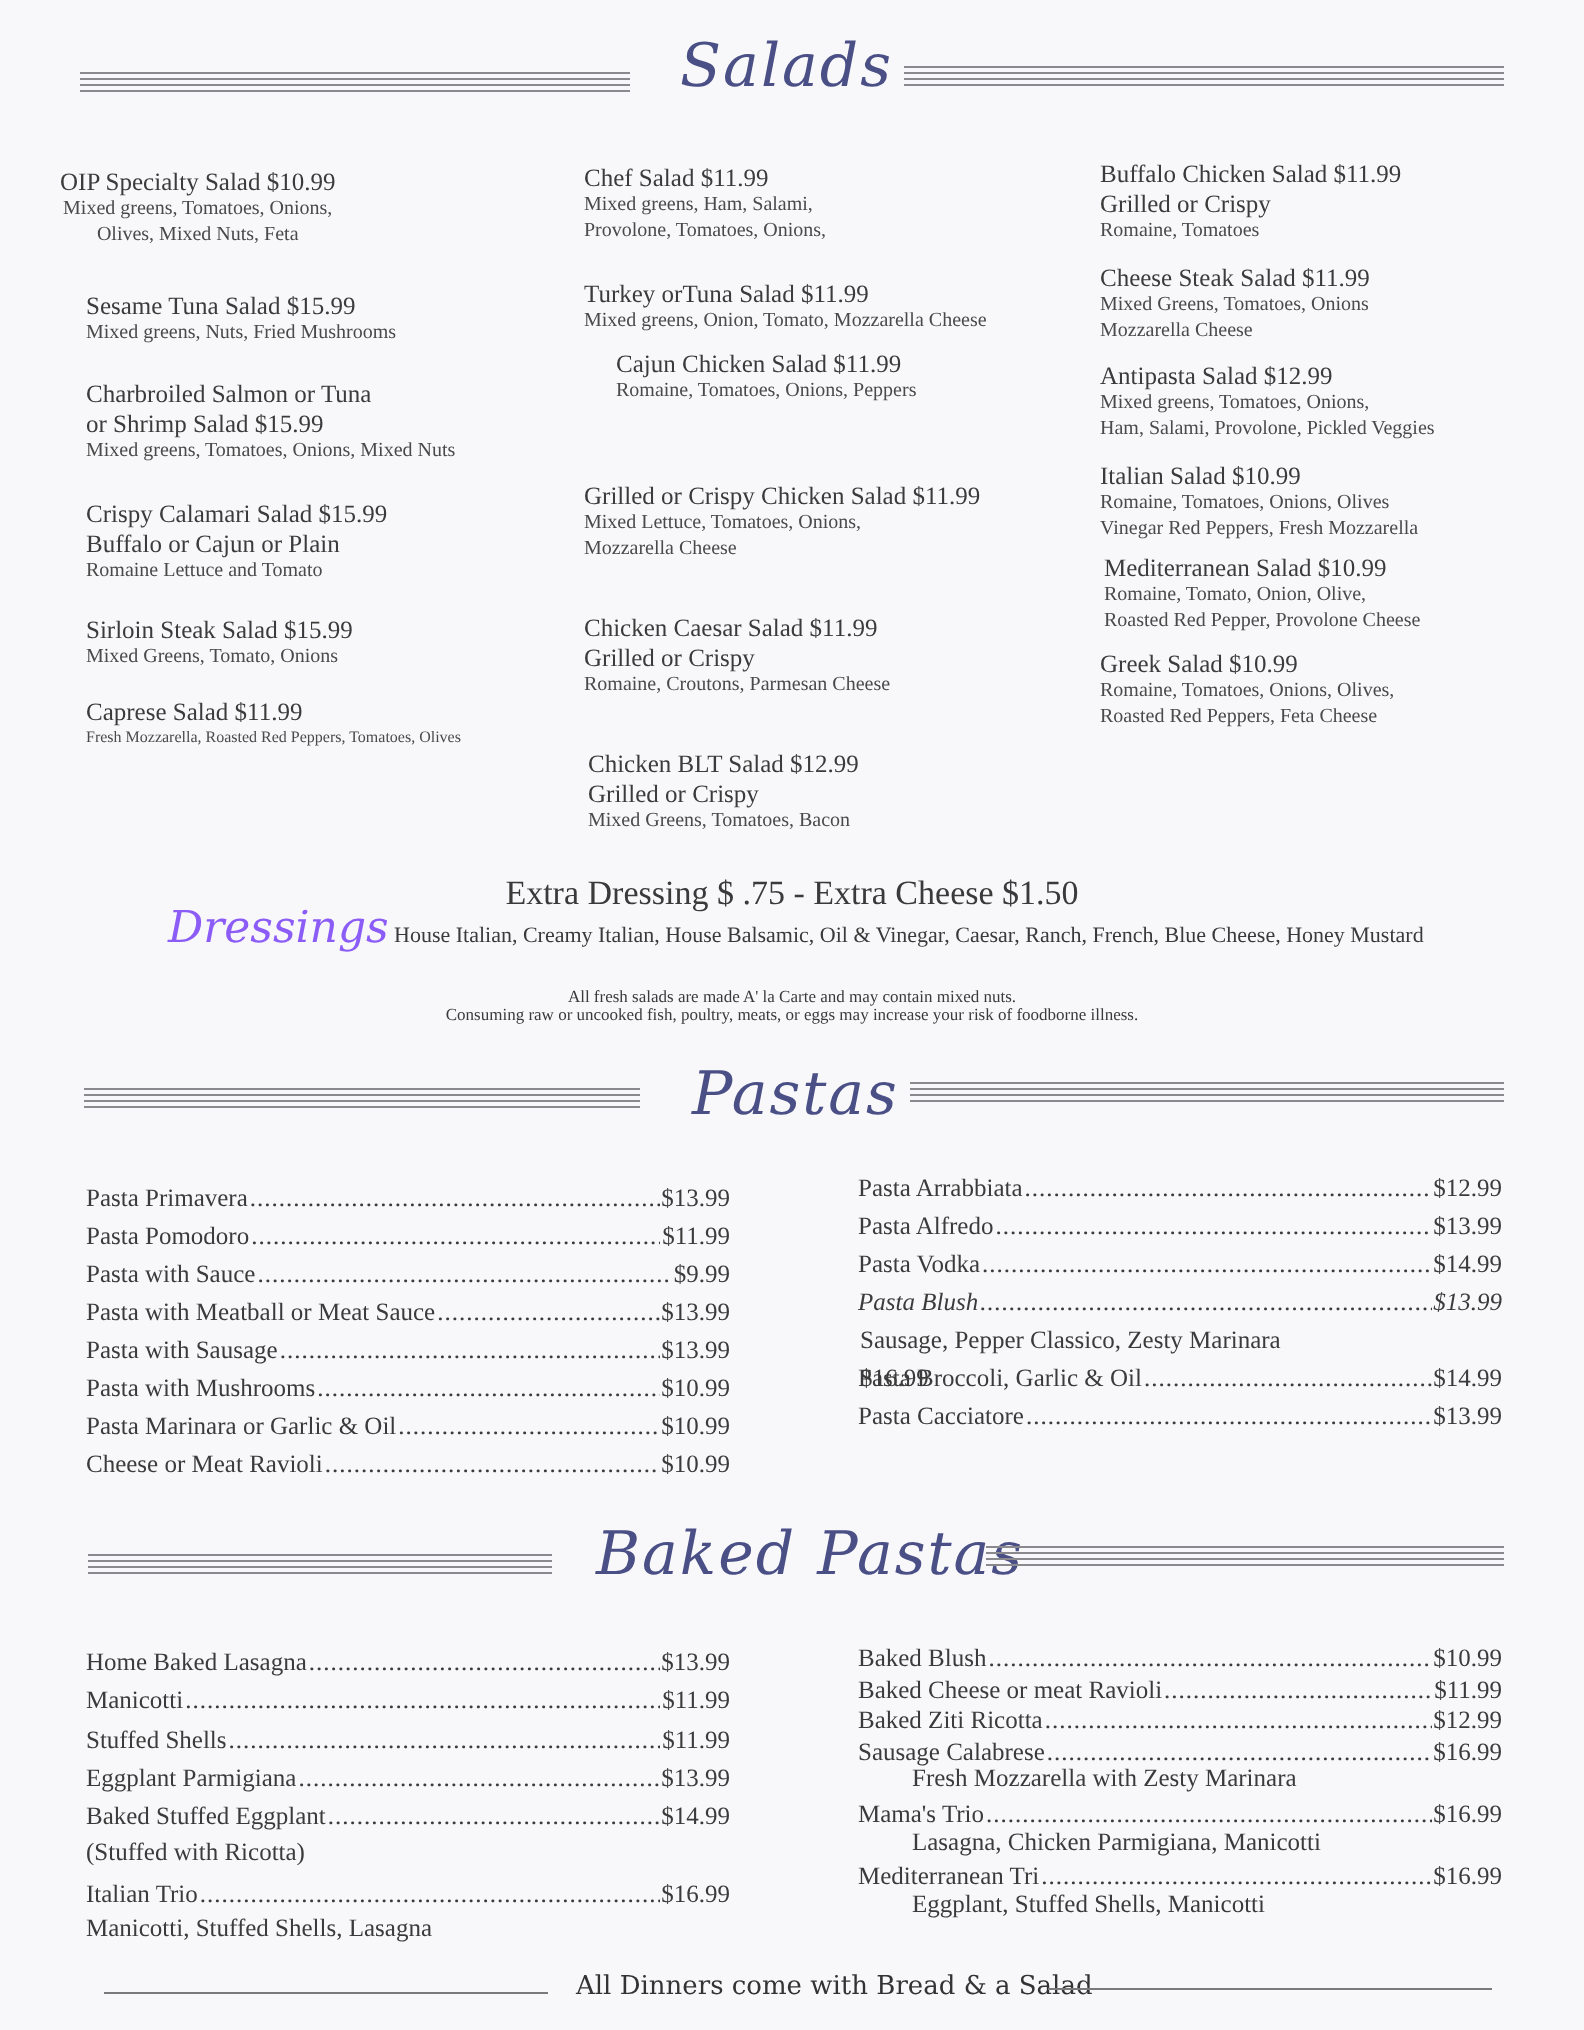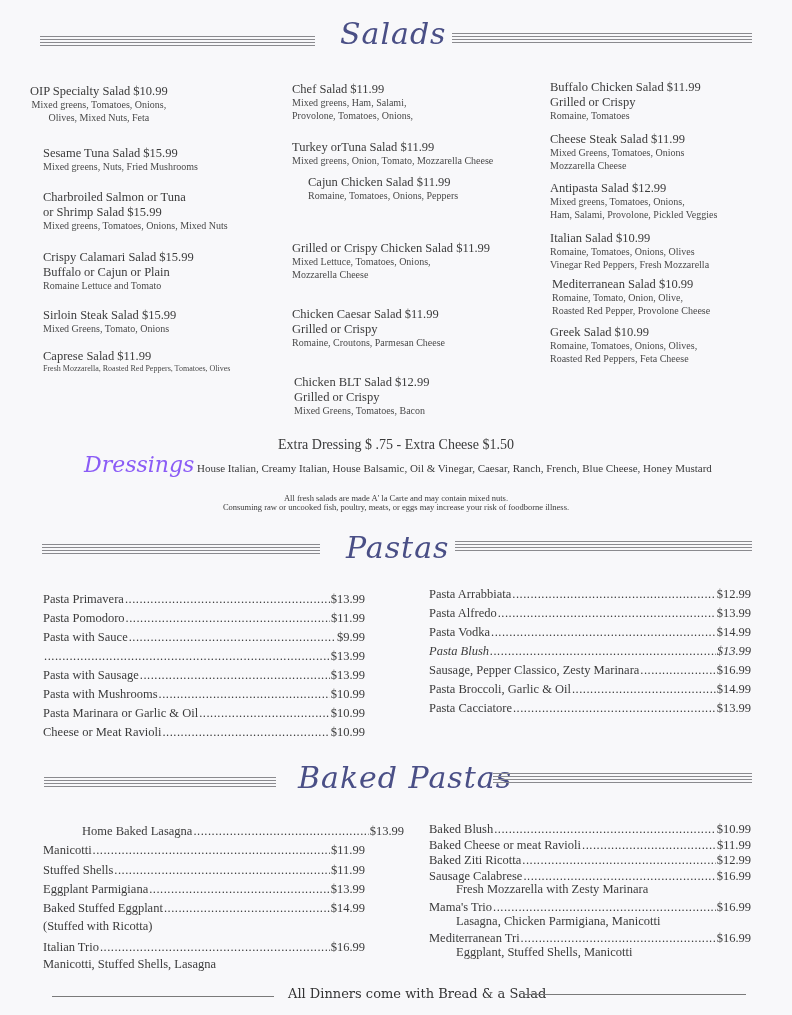--- a/index.html
+++ b/index.html
@@ -131,21 +131,21 @@
   <span class="name">Mediterranean Salad $10.99</span>
   <span class="desc">Romaine, Tomato, Onion, Olive,</span>
   <span class="desc">Roasted Red Pepper,  Provolone Cheese</span>
 </div>
 <div class="item" style="left:550px; top:325px;">
   <span class="name">Greek Salad $10.99</span>
   <span class="desc">Romaine, Tomatoes,  Onions, Olives,</span>
   <span class="desc">Roasted Red Peppers, Feta Cheese</span>
 </div>
 
-<div class="center" style="top:437px; font-size:14px;">Extra Dressing $ .75 - Extra Cheese $1.50</div>
+<div class="center" style="top:437px; font-size:17px;">Extra Dressing $ .75 - Extra Cheese $1.50</div>
 <div class="abs" style="left:84px; top:452px; font-family:'DejaVu Serif',serif; font-style:italic; font-size:22px; color:#8b5cf6;">Dressings</div>
 <div class="abs" style="left:197px; top:462px; font-size:11px; white-space:nowrap;">House Italian, Creamy Italian, House Balsamic, Oil &amp; Vinegar, Caesar, Ranch, French, Blue Cheese, Honey Mustard</div>
 <div class="center" style="top:493px; font-size:8.5px;">All fresh salads are made A' la Carte and may contain mixed nuts.</div>
 <div class="center" style="top:502px; font-size:8.5px;">Consuming raw or uncooked fish, poultry, meats, or eggs may increase your risk of foodborne illness.</div>
 
 <div class="rule" style="left:42px; top:544px; width:278px;"></div>
 <div class="title" style="left:346px; top:530px;">Pastas</div>
 <div class="rule" style="left:455px; top:541px; width:297px;"></div>
 
 <div id="pasta-left">
@@ -158,20 +158,21 @@
       <span class="n">Pasta Pomodoro</span>
       <span class="d"></span>
       <span class="p">$11.99</span>
     </div>
     <div class="dot-row" style="left: 43px; top: 628px; width: 322px;">
       <span class="n">Pasta with Sauce</span>
       <span class="d"></span>
       <span class="p">$9.99</span>
     </div>
     <div class="dot-row" style="left: 43px; top: 647px; width: 322px;">
+      <span class="n">Pasta with Meatball or Meat Sauce</span>
       <span class="d"></span>
       <span class="p">$13.99</span>
     </div>
     <div class="dot-row" style="left: 43px; top: 666px; width: 322px;">
       <span class="n">Pasta with Sausage</span>
       <span class="d"></span>
       <span class="p">$13.99</span>
     </div>
     <div class="dot-row" style="left: 43px; top: 685px; width: 322px;">
       <span class="n">Pasta with Mushrooms</span>
@@ -204,21 +205,21 @@
     <div class="dot-row" style="left: 429px; top: 623px; width: 322px;">
       <span class="n">Pasta Vodka</span>
       <span class="d"></span>
       <span class="p">$14.99</span>
     </div>
     <div class="dot-row" style="left: 429px; top: 642px; width: 322px; font-style: italic;">
       <span class="n">Pasta Blush</span>
       <span class="d"></span>
       <span class="p">$13.99</span>
     </div>
-    <div class="dot-row" style="left: 429px; top: 661px; width: 322px;">
+    <div class="dot-row" style="left: 429px; top: 661px; width: 322px; flex-direction: column;">
       <span class="n">Sausage, Pepper Classico, Zesty Marinara</span>
       <span class="d"></span>
       <span class="p">$16.99</span>
     </div>
     <div class="dot-row" style="left: 429px; top: 680px; width: 322px;">
       <span class="n">Pasta Broccoli, Garlic &amp; Oil</span>
       <span class="d"></span>
       <span class="p">$14.99</span>
     </div>
     <div class="dot-row" style="left: 429px; top: 699px; width: 322px;">
@@ -226,21 +227,21 @@
       <span class="d"></span>
       <span class="p">$13.99</span>
     </div>
   </div>
 
 <div class="rule" style="left:44px; top:777px; width:232px;"></div>
 <div class="title" style="left:298px; top:760px;">Baked Pastas</div>
 <div class="rule" style="left:493px; top:773px; width:259px;"></div>
 
 <div id="baked-left">
-    <div class="dot-row" style="left: 43px; top: 822px; width: 322px; margin-left: 39px;">
+    <div class="dot-row" style="left: 43px; top: 822px; width: 322px;">
       <span class="n">Home Baked Lasagna</span>
       <span class="d"></span>
       <span class="p">$13.99</span>
     </div>
     <div class="dot-row" style="left: 43px; top: 841.3px; width: 322px;">
       <span class="n">Manicotti</span>
       <span class="d"></span>
       <span class="p">$11.99</span>
     </div>
     <div class="dot-row" style="left: 43px; top: 860.6px; width: 322px;">

